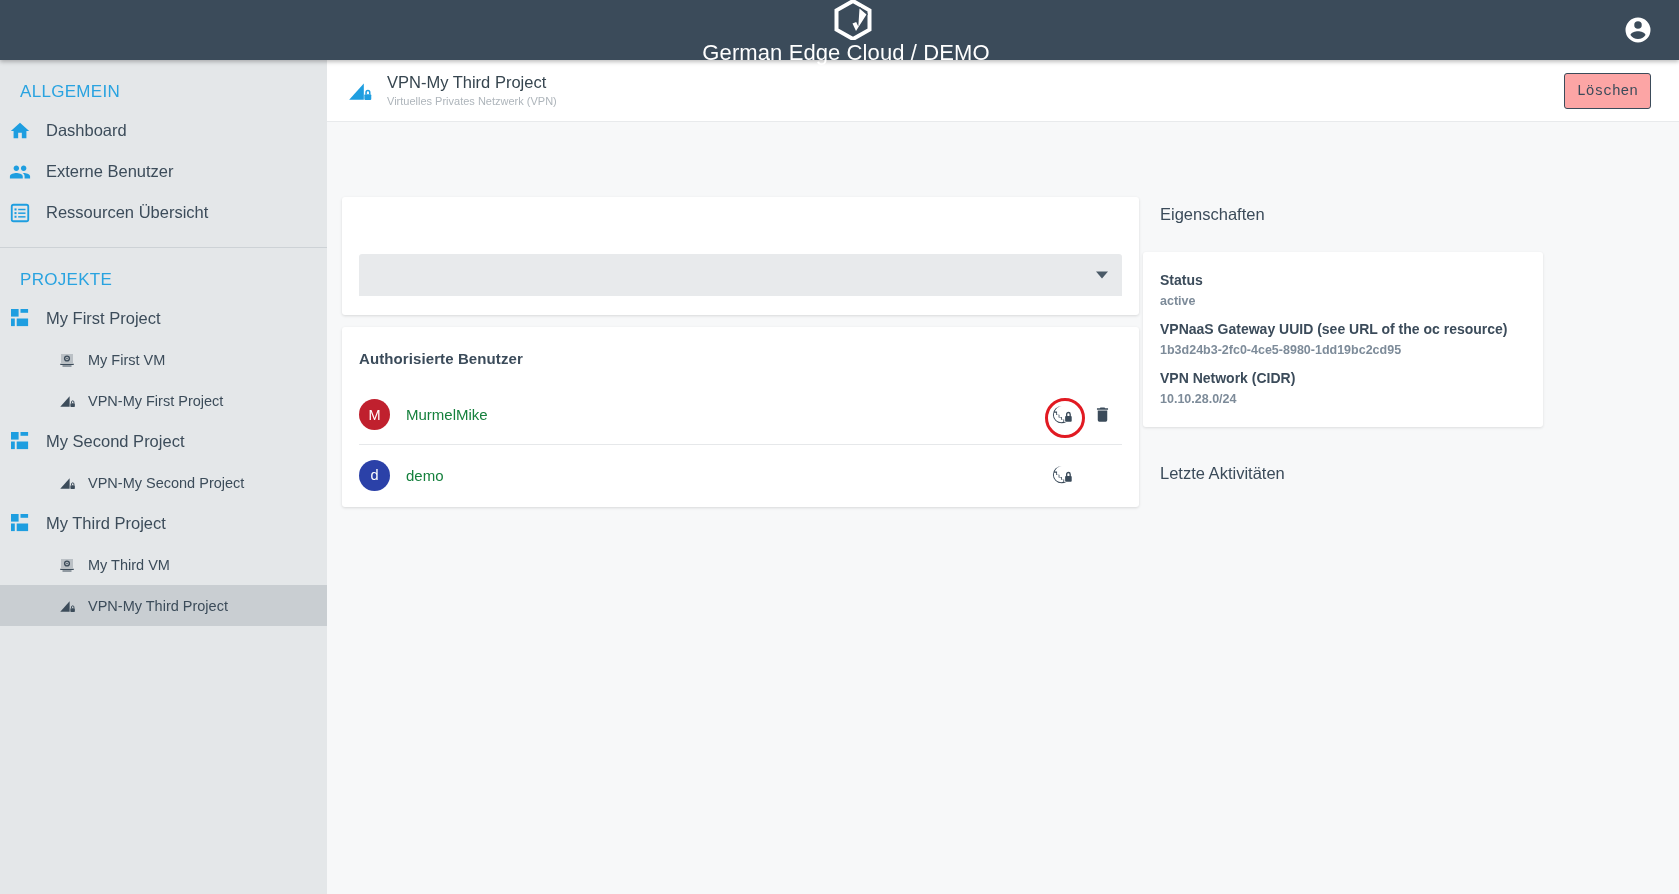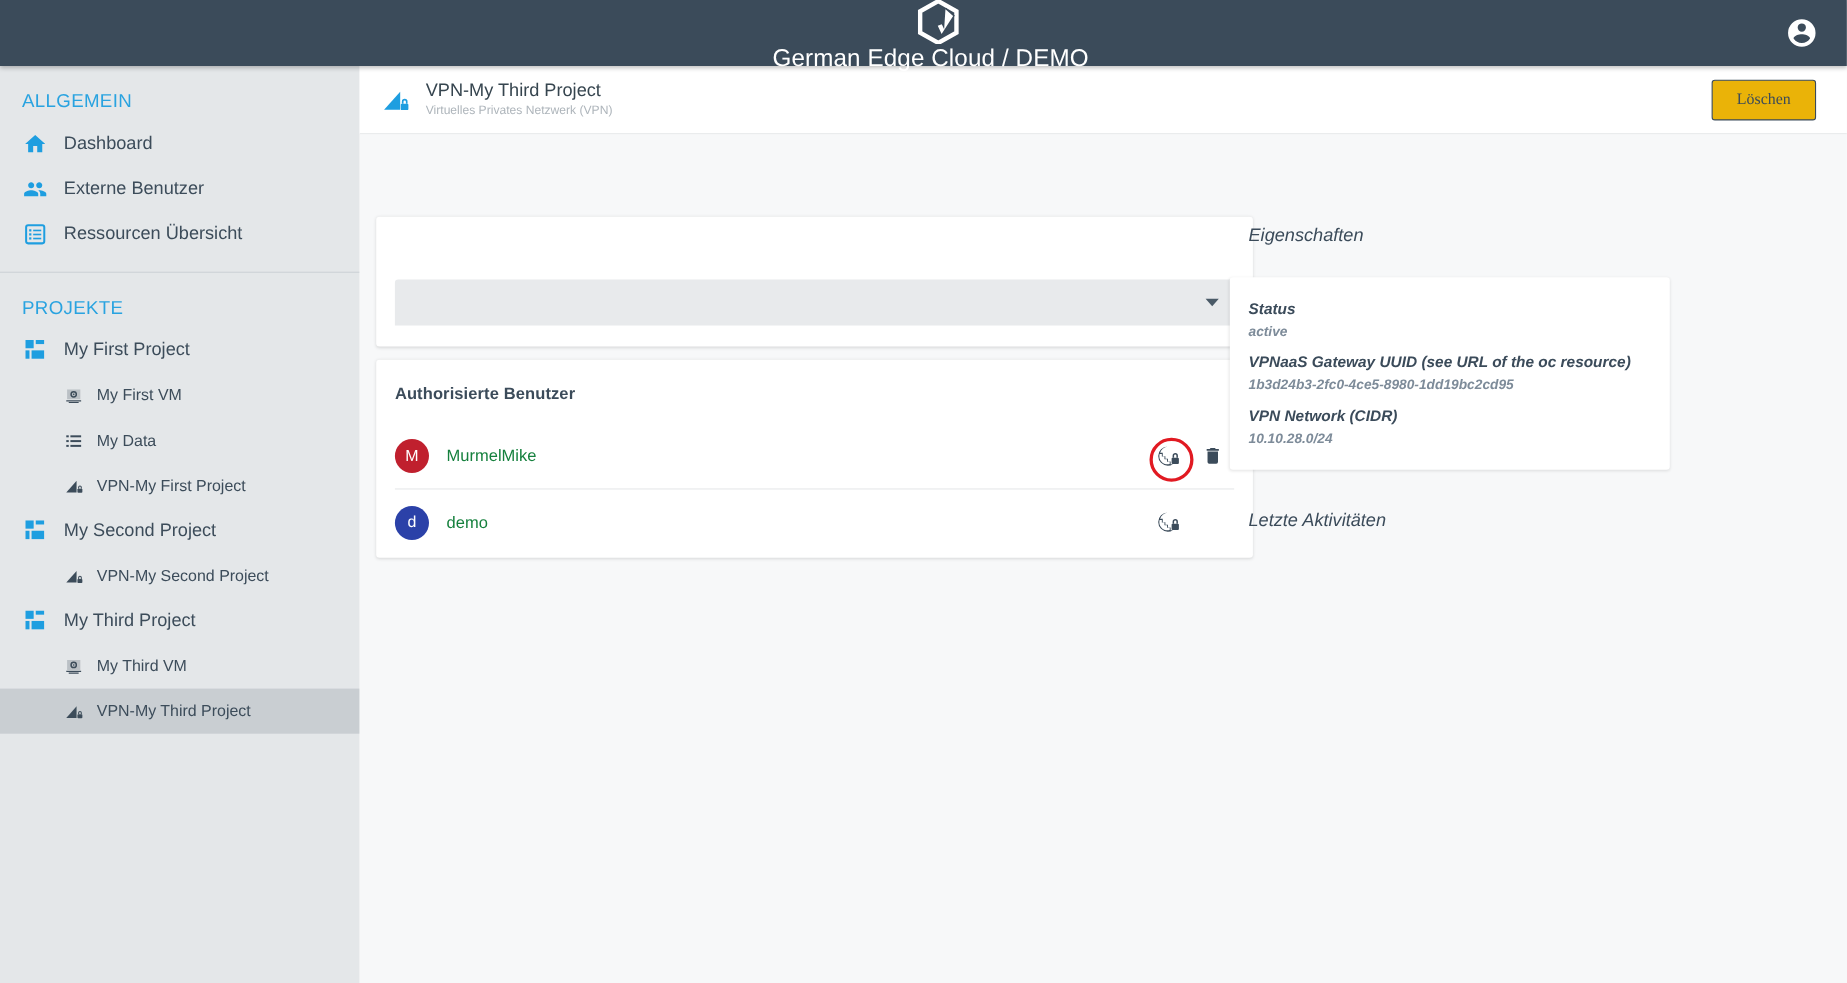--- a/index.html
+++ b/index.html
@@ -41,21 +41,21 @@
     position: absolute; left: 0; top: 60px; width: 327px; height: 834px;
     background: #e4e7e9;
     overflow: hidden;
   }
   .side-section-title {
     color: #29a3e0; font-size: 17px; padding: 22px 0 8px 20px;
     letter-spacing: .3px;
   }
   .side-row {
     display: flex; align-items: center; height: 41px;
-    padding-left: 20px; cursor: pointer; white-space: nowrap;
+    padding-left: 8px; cursor: pointer; white-space: nowrap;
   }
   .side-row .ico {
     width: 24px; height: 24px; display: flex; align-items: center; justify-content: center;
     flex: 0 0 24px;
   }
   .side-row .lbl {
     margin-left: 14px; font-size: 16.5px; color: #3c4c5a; font-weight: 400;
   }
   .side-sep { height: 1px; background: #cdd2d6; margin: 14px 0 0 0; }
   .side-row.child { padding-left: 57px; height: 41px; }
@@ -72,23 +72,23 @@
     position: relative; height: 62px; background: #ffffff;
     border-bottom: 1px solid #e8eaec;
     display: flex; align-items: center;
   }
   .page-head-icon { margin-left: 20px; width: 26px; height: 26px; display:flex; align-items:center; justify-content:center;}
   .page-head-text { margin-left: 14px; }
   .page-title { font-size: 16.5px; color: #36454f; line-height: 20px; }
   .page-sub { font-size: 11px; color: #aeb5bb; line-height: 16px; margin-top: 1px; }
   .btn-delete {
     position: absolute; right: 28px; top: 50%; transform: translateY(-50%);
-    border: 1px solid #3b4b5a; background: #eab308; color: #3b4b5a;
-    font-size: 14.5px; font-family: Liberation Serif, serif;
-    padding: 9px 22px; border-radius: 3px; cursor: pointer;
+    border: 1px solid #3b4b5a; background: #fca5a5; color: #3b4b5a;
+    font-size: 14.5px; font-family: Liberation Mono, monospace;
+    padding: 9px 12px; border-radius: 3px; cursor: pointer;
   }
 
   .body-area { position: relative; padding: 0; height: 772px; }
 
   
   .card {
     position: absolute; background: #ffffff; border-radius: 3px;
     box-shadow: 0 1px 3px rgba(0,0,0,.13);
   }
   #card-add { left: 15px; top: 75px; width: 797px; height: 118px; }
@@ -133,21 +133,21 @@
     cursor: pointer; position: relative;
   }
   .act-btn.highlighted::after {
     content: ""; position: absolute; left: 50%; top: 50%;
     width: 34px; height: 34px; margin-left: -17px; margin-top: -17px;
     border: 3px solid #e11a22; border-radius: 50%;
   }
   .spacer-btn { width: 40px; height: 40px; }
 
   
-  .props { position: absolute; left: 791px; top: 75px; width: 400px; font-style: italic; }
+  .props { position: absolute; left: 816px; top: 75px; width: 400px; }
   .props-head { font-size: 16.5px; color: #3b4b5a; padding: 8px 0 0 17px; }
   .props-card {
     margin-top: 28px; background: #fff; border-radius: 3px;
     box-shadow: 0 1px 3px rgba(0,0,0,.11);
     padding: 17px 17px 18px 17px;
   }
   .prop-key { font-size: 14px; color: #3b4b5a; font-weight: bold; line-height: 22px; white-space: nowrap; }
   .prop-val { font-size: 12.5px; color: #7d8b99; line-height: 20px; margin-bottom: 7px; font-weight: bold; }
   .props-foot { margin-top: 37px; padding-left: 17px; font-size: 16.5px; color: #3b4b5a; }
 </style>
@@ -233,33 +233,20 @@
           <svg width="18" height="18" viewBox="0 0 24 24">
               <path fill="#3c4c5a" d="M4 4h16v12H4z" opacity=".25"></path>
               <circle cx="12" cy="10" r="3.2" fill="none" stroke="#3c4c5a" stroke-width="1.8"></circle>
               <circle cx="12" cy="10" r="1" fill="#3c4c5a"></circle>
               <path fill="#3c4c5a" d="M3 17h18v1.6H3zM6 19.2h12v1.4H6z"></path>
             </svg>
         </span>
         <span class="lbl">My First VM</span>
       </div>
 
-      <div class="side-row child">
-        <span class="ico">
-          <svg width="18" height="18" viewBox="0 0 24 24">
-              <rect x="3" y="5" width="3" height="2.4" fill="#3c4c5a"></rect>
-              <rect x="8" y="5" width="13" height="2.4" fill="#3c4c5a"></rect>
-              <rect x="3" y="10.8" width="3" height="2.4" fill="#3c4c5a"></rect>
-              <rect x="8" y="10.8" width="13" height="2.4" fill="#3c4c5a"></rect>
-              <rect x="3" y="16.6" width="3" height="2.4" fill="#3c4c5a"></rect>
-              <rect x="8" y="16.6" width="13" height="2.4" fill="#3c4c5a"></rect>
-            </svg>
-        </span>
-        <span class="lbl">My Data</span>
-      </div>
 
       <div class="side-row child">
         <span class="ico">
           <svg width="18" height="18" viewBox="0 0 24 24">
               <path fill="#3c4c5a" d="M3 19.5L15.5 5.5V19.5z"></path>
               <rect x="16.5" y="15" width="6" height="5" rx="1" fill="#3c4c5a"></rect>
               <path d="M18 15v-1.6a1.6 1.6 0 013.2 0V15" fill="none" stroke="#3c4c5a" stroke-width="1.3"></path>
             </svg>
         </span>
         <span class="lbl">VPN-My First Project</span>

